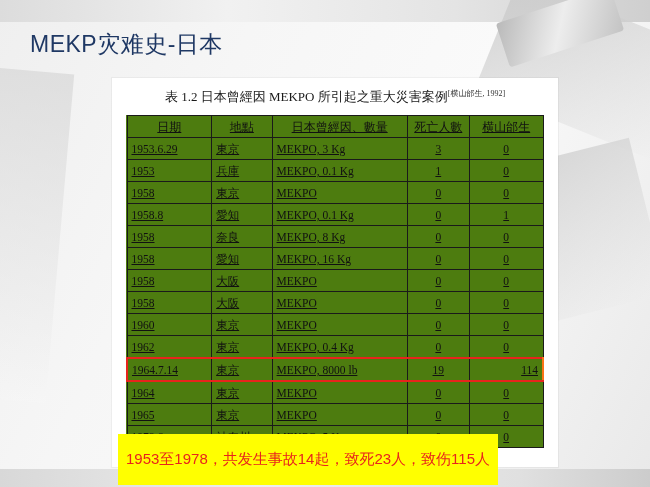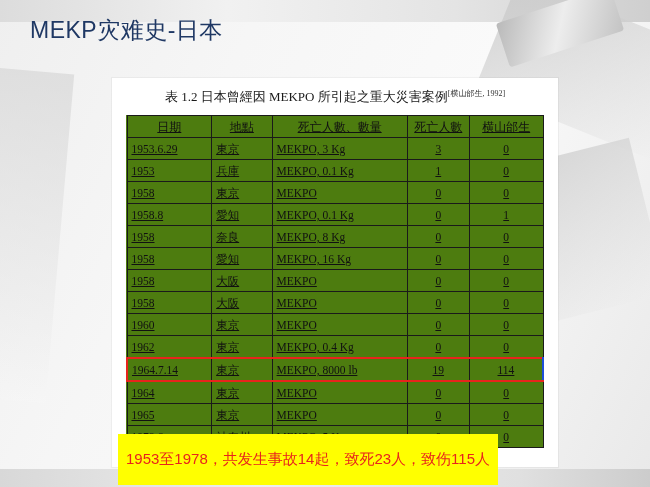--- a/index.html
+++ b/index.html
@@ -63,21 +63,21 @@
     left: 500px; top: 4px;
     width: 120px; height: 46px;
     background: linear-gradient(120deg,#b9b9b9,#ededed 50%,#c3c3c3);
     transform: rotate(-18deg);
     border-radius: 3px;
   }
 
   .title {
     position: absolute;
     left: 30px;
-    top: 15px;
+    top: 29px;
     font-size: 23px;
     color: #1f3864;
     letter-spacing: 0.5px;
     white-space: nowrap;
   }
 
   .paper {
     position: absolute;
     left: 112px;
     top: 78px;
@@ -126,21 +126,21 @@
   .c-place  { width: 58px;  }
   .c-sub    { width: 140px; text-align: left;   padding-left: 5px; }
   .c-death  { width: 60px;  text-align: center; }
   .c-injury { width: 72px;  text-align: center; }
 
   tr.highlight td {
     border-top: 2px solid #e8241c;
     border-bottom: 2px solid #e8241c;
   }
   tr.highlight td:first-child { border-left: 2px solid #e8241c; }
-  tr.highlight td:last-child  { border-right: 2px solid #1d4ed8; }
+  tr.highlight td:last-child  { border-right: 2px solid #f97316; text-align: right; }
 
   .summary {
     position: absolute;
     left: 118px;
     top: 434px;
     background: #ffff00;
     color: #e8241c;
     font-size: 15px;
     padding: 16px 8px;
     white-space: nowrap;
@@ -164,21 +164,21 @@
   <div class="paper">
     <div class="table-caption">
       <span>表 1.2  日本曾經因 MEKPO 所引起之重大災害案例</span><span class="cite">[横山邰生, 1992]</span>
     </div>
 
     <table class="data">
       <thead>
         <tr>
           <th class="c-date">日期</th>
           <th class="c-place">地點</th>
-          <th class="c-sub">死亡人數、數量</th>
+          <th class="c-sub">日本曾經因、數量</th>
           <th class="c-death">死亡人數</th>
           <th class="c-injury">横山邰生</th>
         </tr>
       </thead>
       <tbody>
         <tr>
           <td class="c-date">1953.6.29</td>
           <td class="c-place">東京</td>
           <td class="c-sub">MEKPO, 3 Kg</td>
           <td class="c-death">3</td>

